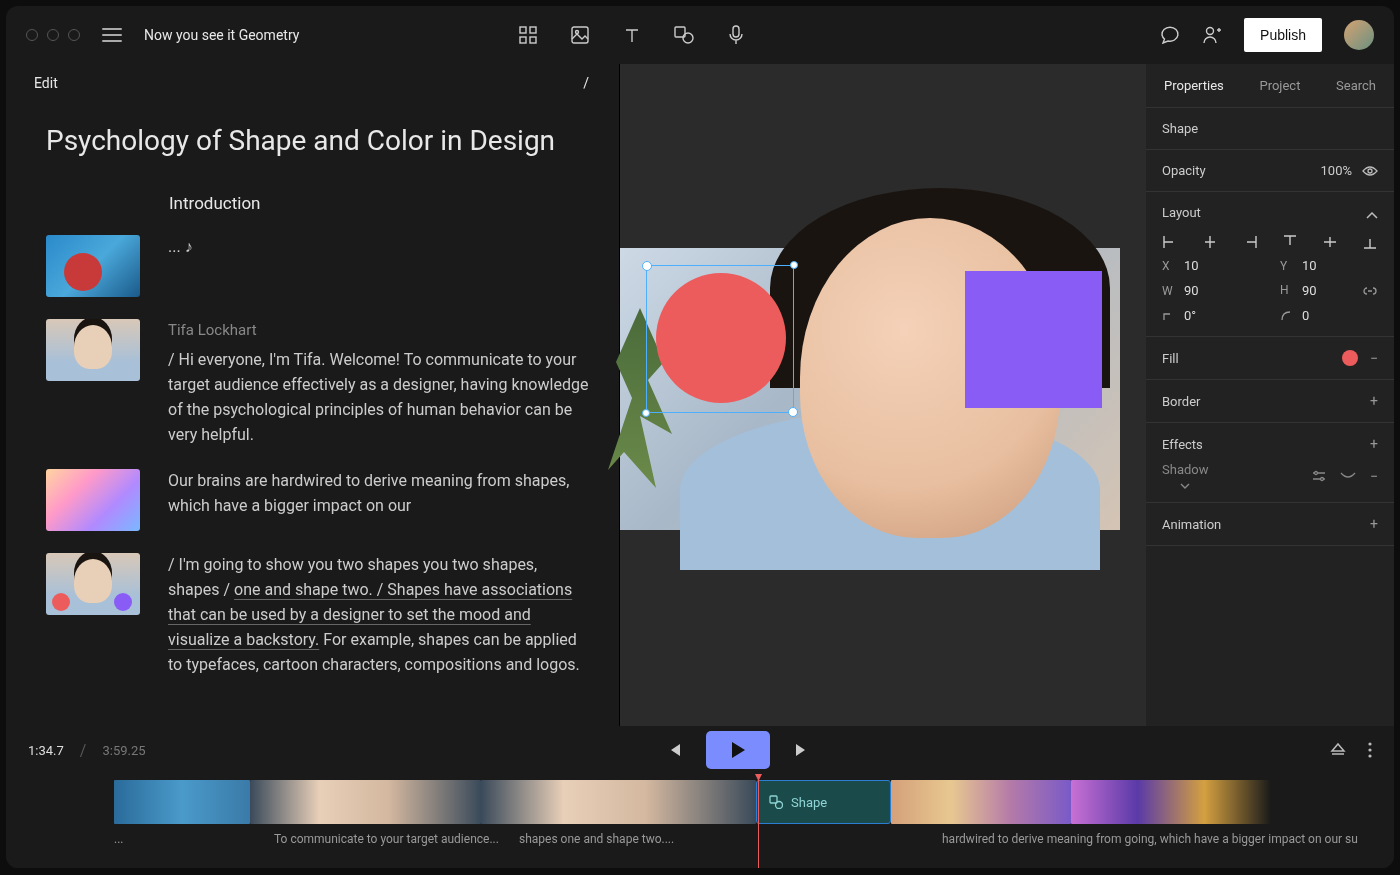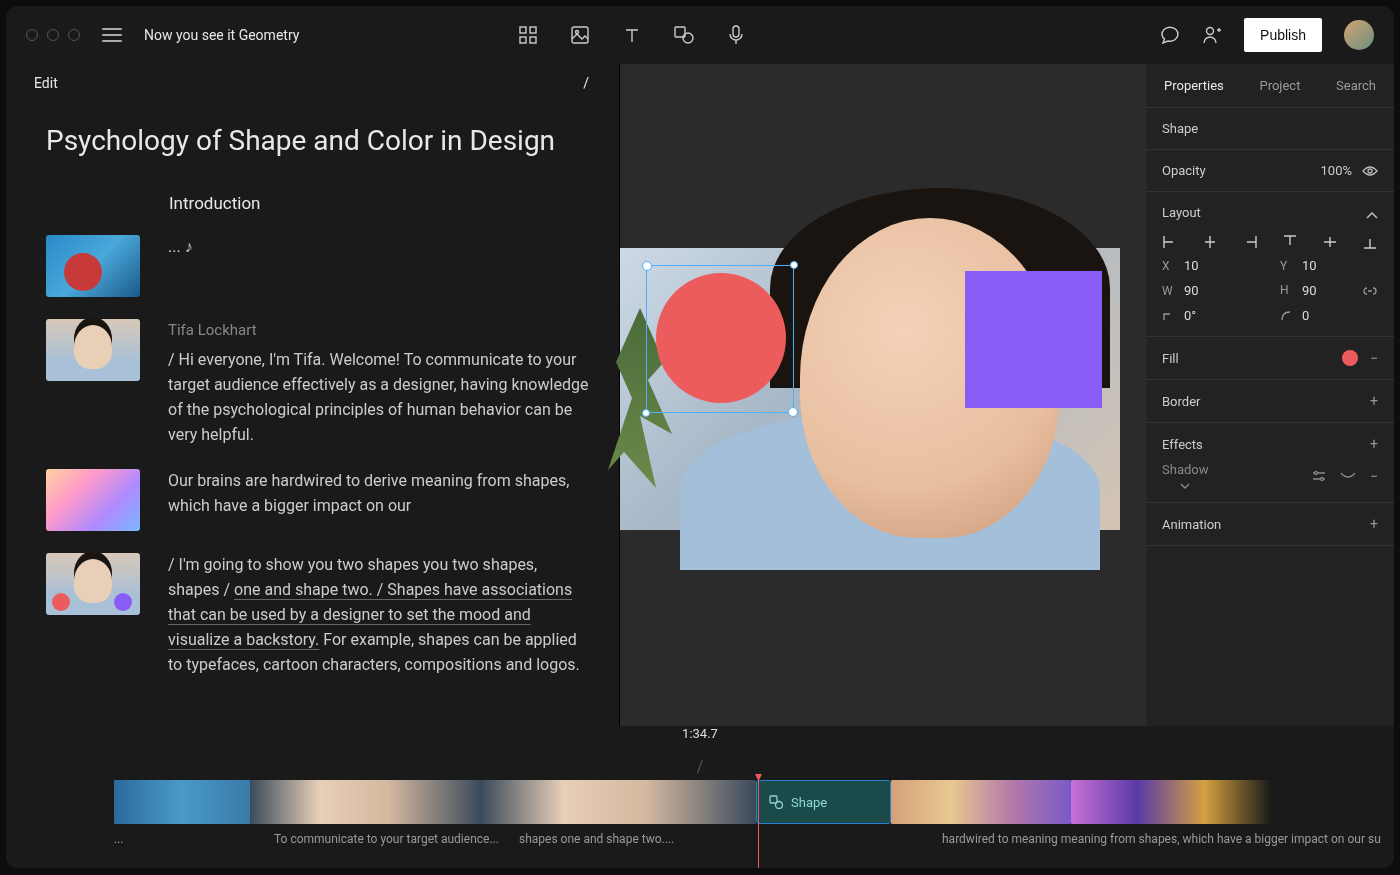--- a/index.html
+++ b/index.html
@@ -70,21 +70,21 @@
   .align-row{display:flex;justify-content:space-between;margin:14px 0 8px 0;}
   .align-row .ai{width:16px;height:16px;display:flex;align-items:center;justify-content:center;cursor:pointer;color:#bbb;}
   .xy-grid{display:grid;grid-template-columns:1fr 1fr;gap:10px 20px;margin-top:6px;}
   .xy{display:flex;gap:8px;align-items:center;color:#999;}
   .xy .lbl{width:14px;font-size:12px;}
   .xy .val{color:#ddd;font-size:13px;}
   .fill-swatch{width:16px;height:16px;border-radius:50%;background:var(--red);}
   .plus,.minus,.chev{color:#999;cursor:pointer;font-size:14px;}
   .effects-sub{display:flex;align-items:center;justify-content:space-between;margin-top:10px;color:#888;}
   
-  .playbar{height:48px;display:flex;align-items:center;padding:0 22px;gap:16px;background:var(--bg);flex-direction:column;}
+  .playbar{height:48px;display:flex;align-items:center;padding:0 22px;gap:16px;background:var(--bg);}
   .time-cur{color:#ddd;font-size:13px;}
   .time-sep{color:#555;}
   .time-tot{color:#777;font-size:13px;}
   .play-controls{margin:0 auto;display:flex;align-items:center;gap:24px;}
   .play-btn{width:64px;height:38px;background:var(--accent);border-radius:5px;display:flex;align-items:center;justify-content:center;cursor:pointer;}
   .skip{color:#bbb;cursor:pointer;}
   .pb-right{display:flex;gap:22px;color:#bbb;}
   
   .timeline{height:94px;background:var(--bg);position:relative;overflow:hidden;}
   .tl-track{position:absolute;left:108px;right:0;top:6px;height:44px;display:flex;}
@@ -428,18 +428,18 @@
         <span>Shape</span>
       </div>
       <div class="clip floral"></div>
       <div class="clip abstract"></div>
     </div>
     <div class="tl-captions">
       <div class="cap" style="width:160px;">...</div>
       <div class="cap" style="width:245px;">To communicate to your target audience...</div>
       <div class="cap" style="width:185px;">shapes one and shape two....</div>
       <div class="cap" style="width:238px;"></div>
-      <div class="cap" style="flex:1;">hardwired to meaning meaning from shapes, which have a bigger impact on our su</div>
+      <div class="cap" style="flex:1;">hardwired to derive meaning from going, which have a bigger impact on our su</div>
     </div>
     <div class="playhead"></div>
   </div>
 
 </div>
 
 </body></html>

